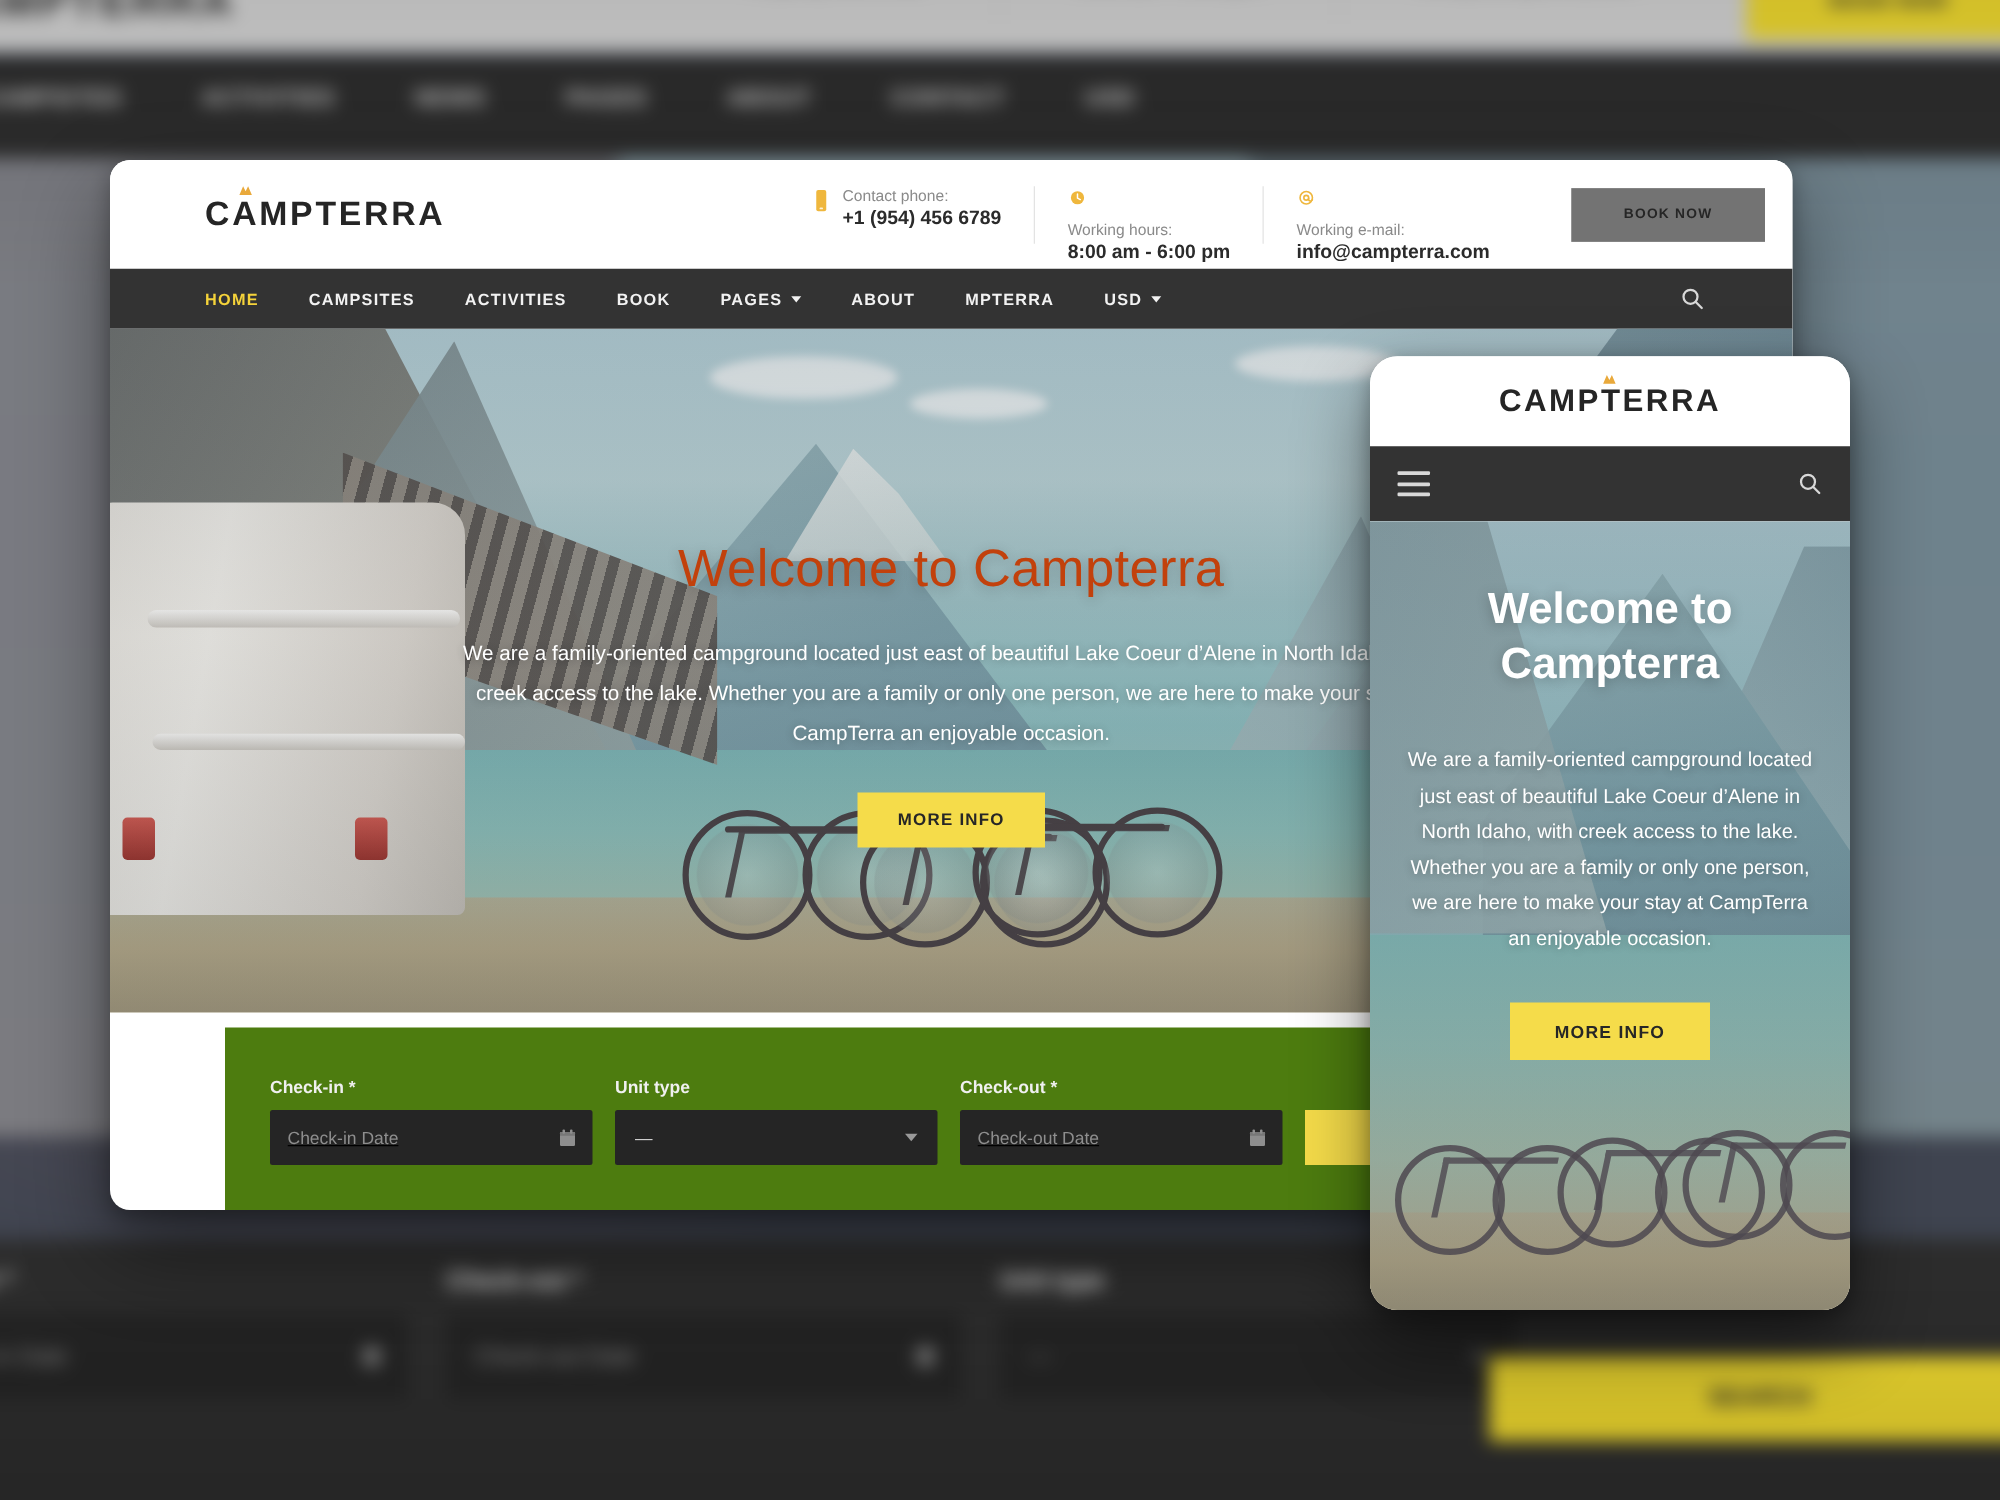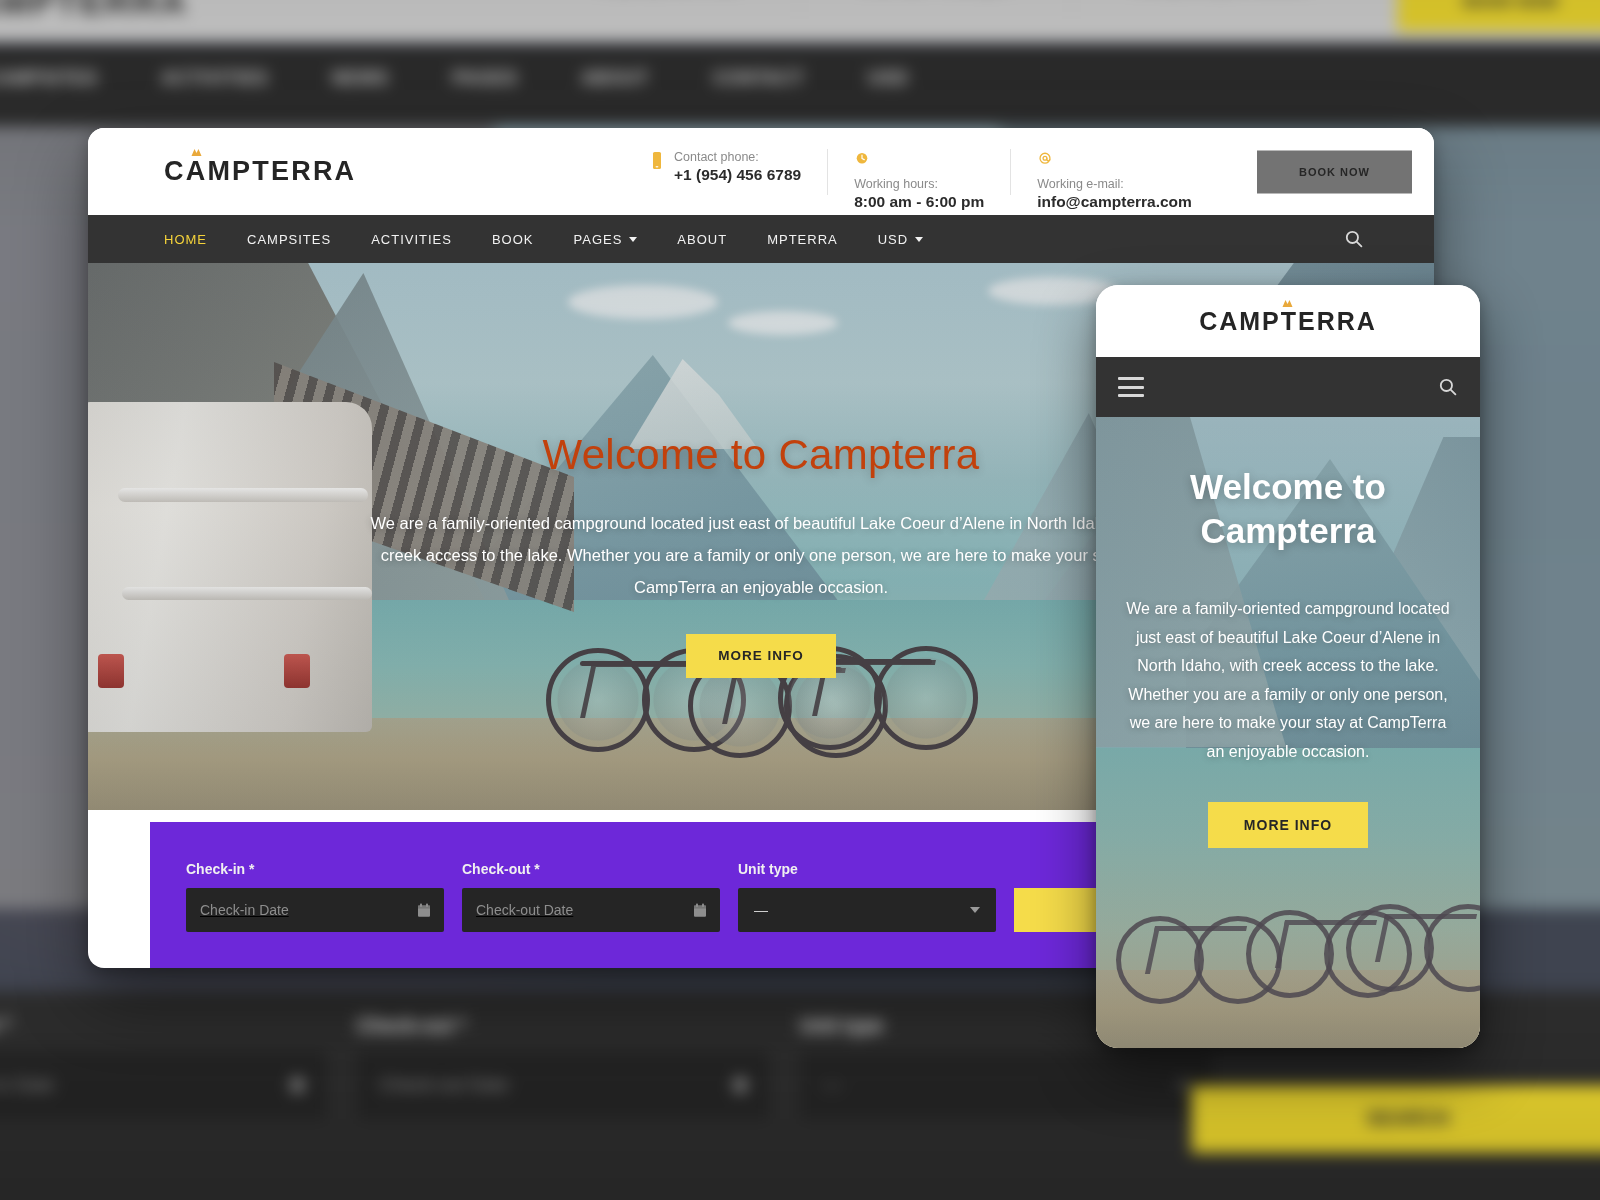--- a/index.html
+++ b/index.html
@@ -126,21 +126,21 @@
     font-family: "Liberation Sans", sans-serif; cursor: pointer;
   }
 
   
   .dc-nav {
     height: 48px; background: #333333;
     display: flex; align-items: center; padding-left: 76px;
     position: relative;
   }
   .nav-item {
-    color: #f2f2f2; font-size: 13px; font-weight: 400; letter-spacing: 1px;
+    color: #f2f2f2; font-size: 13px; font-weight: 700; letter-spacing: 1px;
     margin-right: 40px; cursor: pointer; display: flex; align-items: center; gap: 7px;
     white-space: nowrap;
   }
   .nav-item.active { color: #f5d33a; }
   .caret {
     width: 0; height: 0; border-left: 4px solid transparent;
     border-right: 4px solid transparent; border-top: 5px solid #f2f2f2;
   }
   .nav-search {
     position: absolute; right: 70px; top: 50%; transform: translateY(-50%);
@@ -262,22 +262,22 @@
   }
   .more-info {
     margin: 30px auto 0; display: block;
     width: 150px; height: 44px; background: #f5dc4a; border: none;
     color: #262626; font-weight: 700; font-size: 13.5px; letter-spacing: 1px;
     font-family: "Liberation Sans", sans-serif; cursor: pointer;
   }
 
   
   .booking {
-    position: absolute; left: 62px; top: 694px; right: 0; height: 146px;
-    background: #6d28d9;
+    position: absolute; left: 92px; top: 694px; right: 0; height: 146px;
+    background: #4d7c0f;
     display: flex; align-items: flex-end; padding: 0 0 36px 36px; gap: 18px;
   }
   .fgroup { }
   .fgroup.checkin { width: 258px; }
   .fgroup.checkout { width: 258px; }
   .fgroup.unit { width: 258px; }
   .flabel {
     color: #f0f0f0; font-size: 14px; font-weight: 700; margin-bottom: 11px;
   }
   .flabel .req { color: #f0f0f0; }
@@ -596,38 +596,38 @@
         <input type="text" placeholder="Check-in Date" style="">
         <svg class="cal-icon" viewBox="0 0 14 15">
           <rect x="1" y="2.6" width="12" height="11.2" rx="1" fill="#8e8e8e"></rect>
           <rect x="1" y="2.6" width="12" height="3" fill="#777"></rect>
           <rect x="3" y="0.6" width="2" height="3.4" rx=".8" fill="#8e8e8e"></rect>
           <rect x="9" y="0.6" width="2" height="3.4" rx=".8" fill="#8e8e8e"></rect>
         </svg>
       </div>
     </div>
 
+    <div class="fgroup unit">
+      <div class="flabel">Unit type</div>
+      <div class="fselect">
+        <span>—</span>
+        <span class="sel-caret"></span>
+      </div>
+    </div>
+
     <div class="fgroup checkout">
       <div class="flabel"><span>Check-out</span> <span class="req">*</span></div>
       <div class="finput">
         <input type="text" placeholder="Check-out Date" style="">
         <svg class="cal-icon" viewBox="0 0 14 15">
           <rect x="1" y="2.6" width="12" height="11.2" rx="1" fill="#8e8e8e"></rect>
           <rect x="1" y="2.6" width="12" height="3" fill="#777"></rect>
           <rect x="3" y="0.6" width="2" height="3.4" rx=".8" fill="#8e8e8e"></rect>
           <rect x="9" y="0.6" width="2" height="3.4" rx=".8" fill="#8e8e8e"></rect>
         </svg>
-      </div>
-    </div>
-
-    <div class="fgroup unit">
-      <div class="flabel">Unit type</div>
-      <div class="fselect">
-        <span>—</span>
-        <span class="sel-caret"></span>
       </div>
     </div>
 
     <button class="search-btn">SEARCH</button>
   </div>
 </div>
 
 <div class="phone">
   <div class="ph-topbar">
     <div class="ph-logo">

